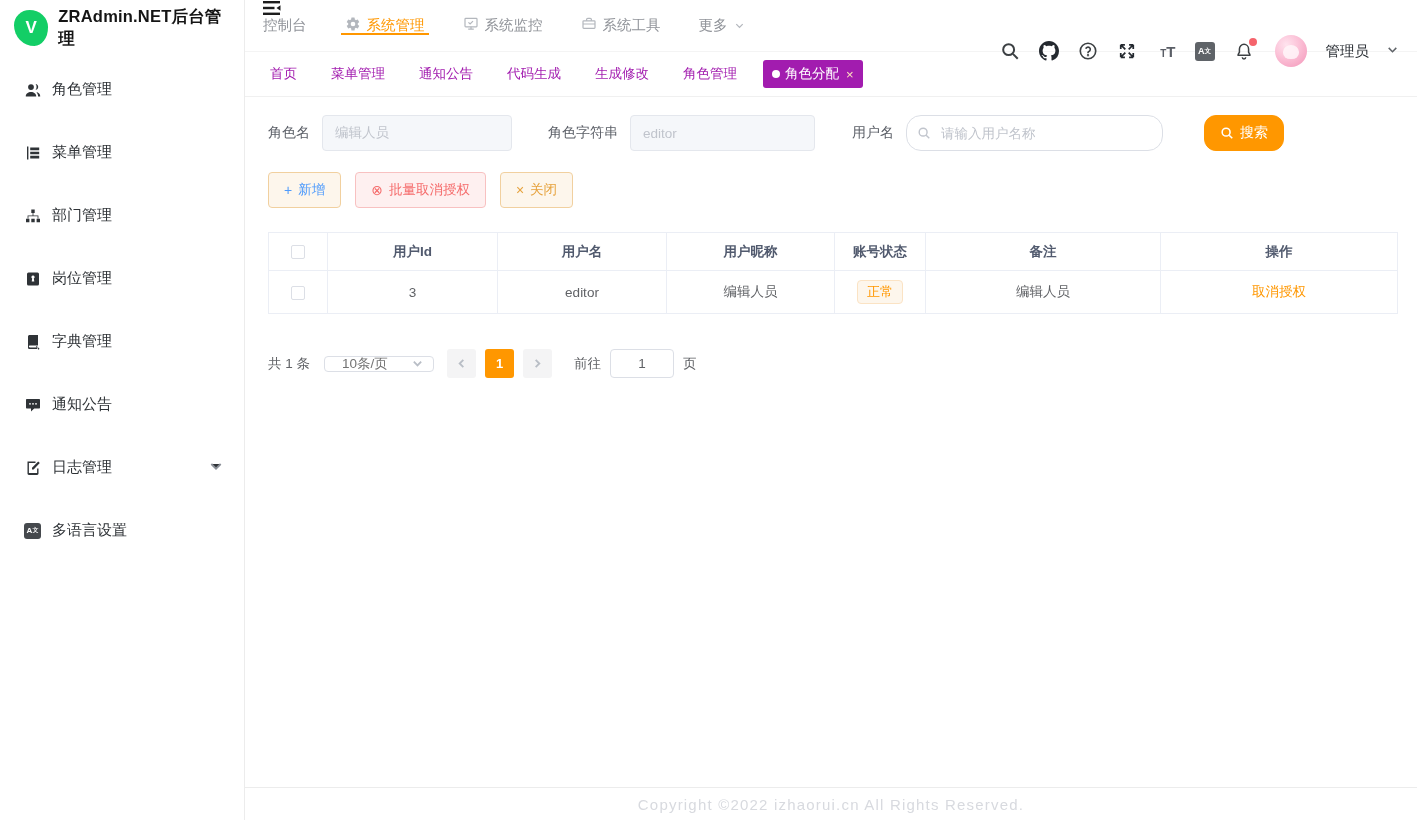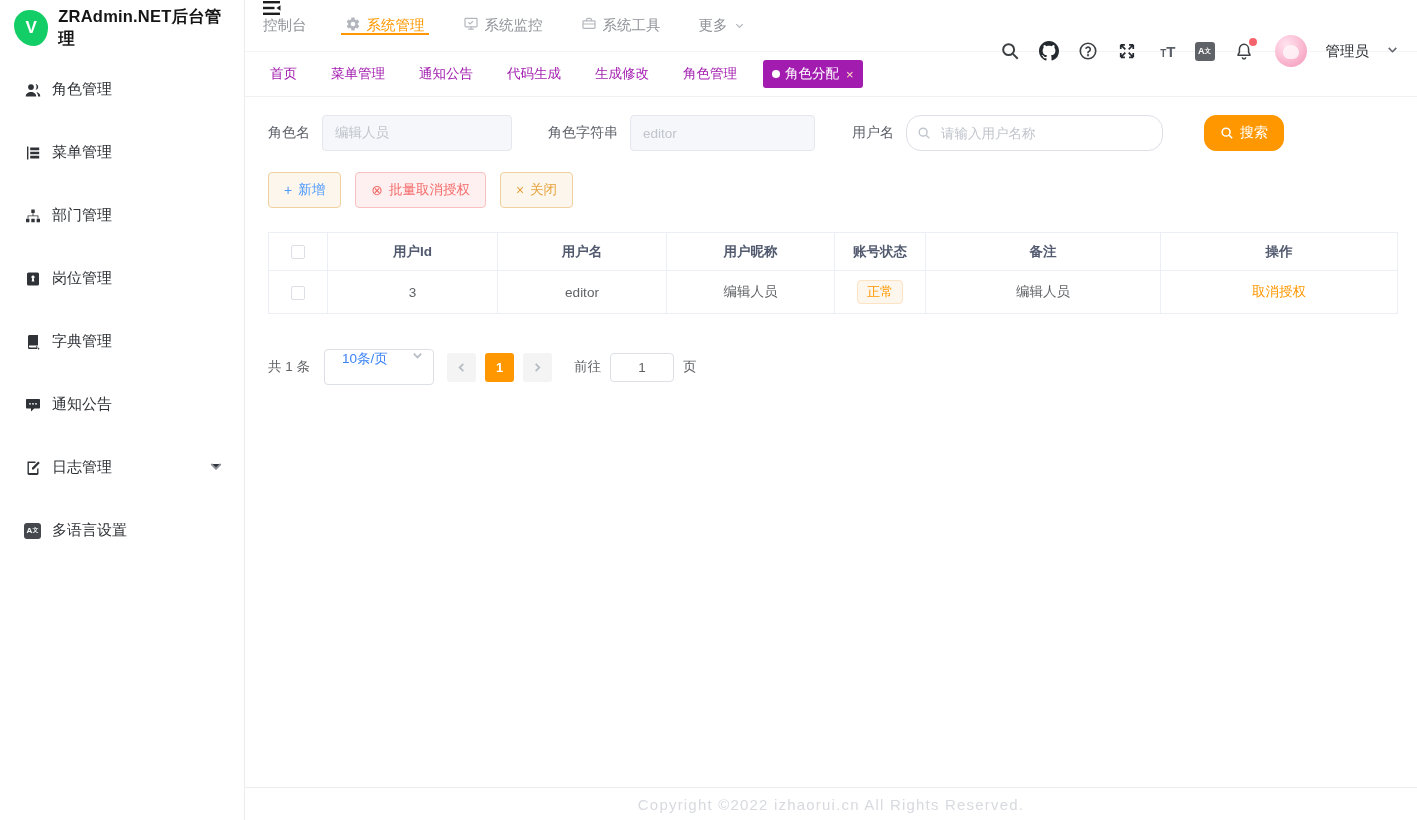--- a/index.html
+++ b/index.html
@@ -78,21 +78,21 @@
   .tbl { margin-top:24px; width:1129px; border-collapse:collapse; table-layout:fixed; font-size:13.5px; }
   .tbl th, .tbl td { border:1px solid #ebeef5; text-align:center; }
   .tbl th { height:38px; color:#515a6e; font-weight:700; background:#fff; }
   .tbl td { height:43px; color:#606266; }
   .cb { appearance:none; -webkit-appearance:none; width:14px; height:14px; border:1px solid #dcdfe6; border-radius:2px; background:#fff; cursor:pointer; vertical-align:middle; }
   .tag-normal { display:inline-block; padding:2px 9px; background:#fdf6ec; border:1px solid #fbe3c4; border-radius:4px; color:#ff9700; font-size:13px; }
   .link-op { color:#ff9700; cursor:pointer; font-size:13.5px; }
   
   .pager { margin-top:35px; display:flex; align-items:center; font-size:13.5px; color:#606266; }
   .pg-total { margin-right:14px; }
-  .pg-select { width:110px; height:36px; border:1px solid #dcdfe6; border-radius:4px; display:flex; justify-content:space-between; padding:0 10px 0 17px; cursor:pointer; color:#3b82f6; }
+  .pg-select { width:110px; height:16px; border:1px solid #dcdfe6; border-radius:4px; display:flex; align-items:center; justify-content:space-between; padding:0 10px 0 17px; cursor:pointer; color:#737373; }
   .pg-select svg, .pg-btn svg { width:11px; height:11px; stroke:#b9bec6; fill:none; stroke-width:2; }
   .pg-btn { width:29px; height:29px; background:#f4f4f5; border-radius:3px; display:flex; align-items:center; justify-content:center; margin-left:13px; cursor:pointer; }
   .pg-cur { width:29px; height:29px; background:#ff9700; color:#fff; border-radius:3px; display:flex; align-items:center; justify-content:center; font-weight:700; font-size:13px; margin-left:9px; cursor:pointer; }
   .pg-btn.nx { margin-left:9px; }
   .pg-goto { margin-left:22px; } 
   .pg-input { width:64px; height:29px; border:1px solid #dcdfe6; border-radius:4px; text-align:center; font-size:13.5px; color:#606266; margin:0 9px; outline:none; font-family:inherit; }
   
   .footer { border-top:1px solid #ececec; height:33px; display:flex; align-items:center; justify-content:center; color:#d8dadf; font-size:15px; letter-spacing:1.2px; }
 </style>
 </head>

